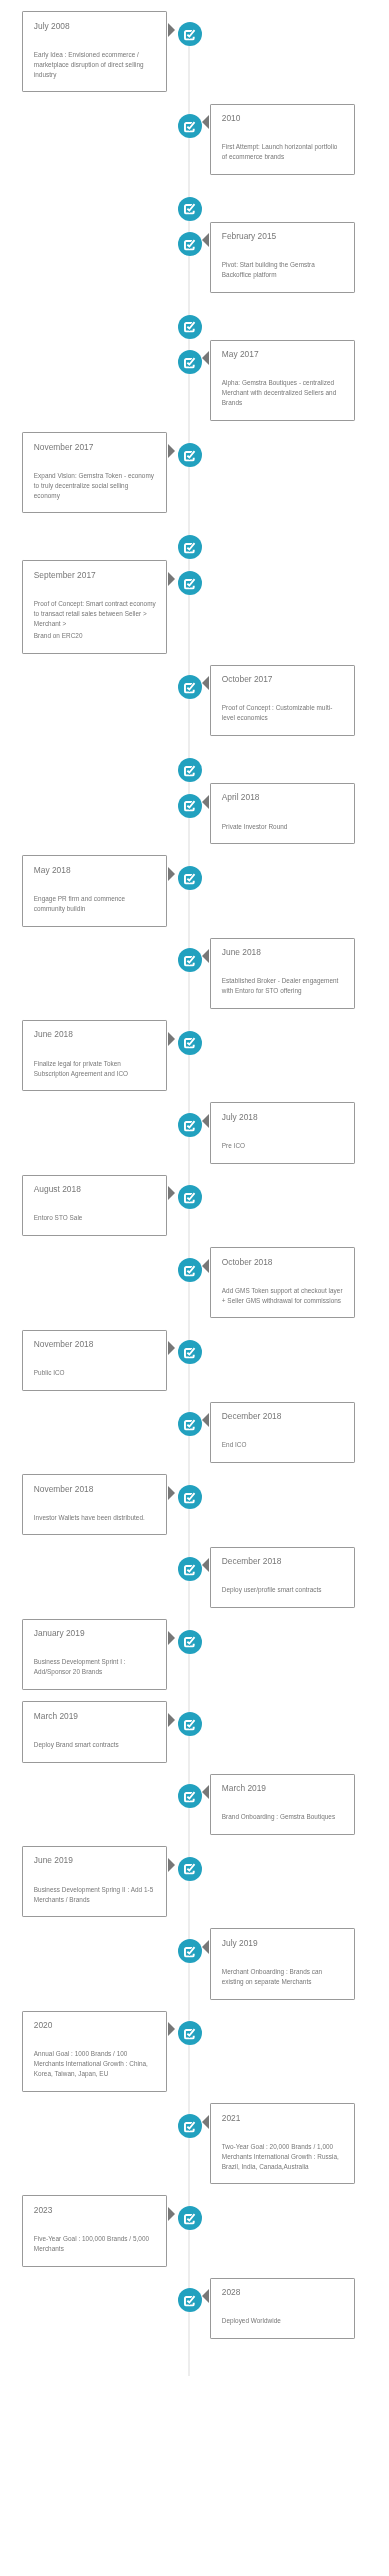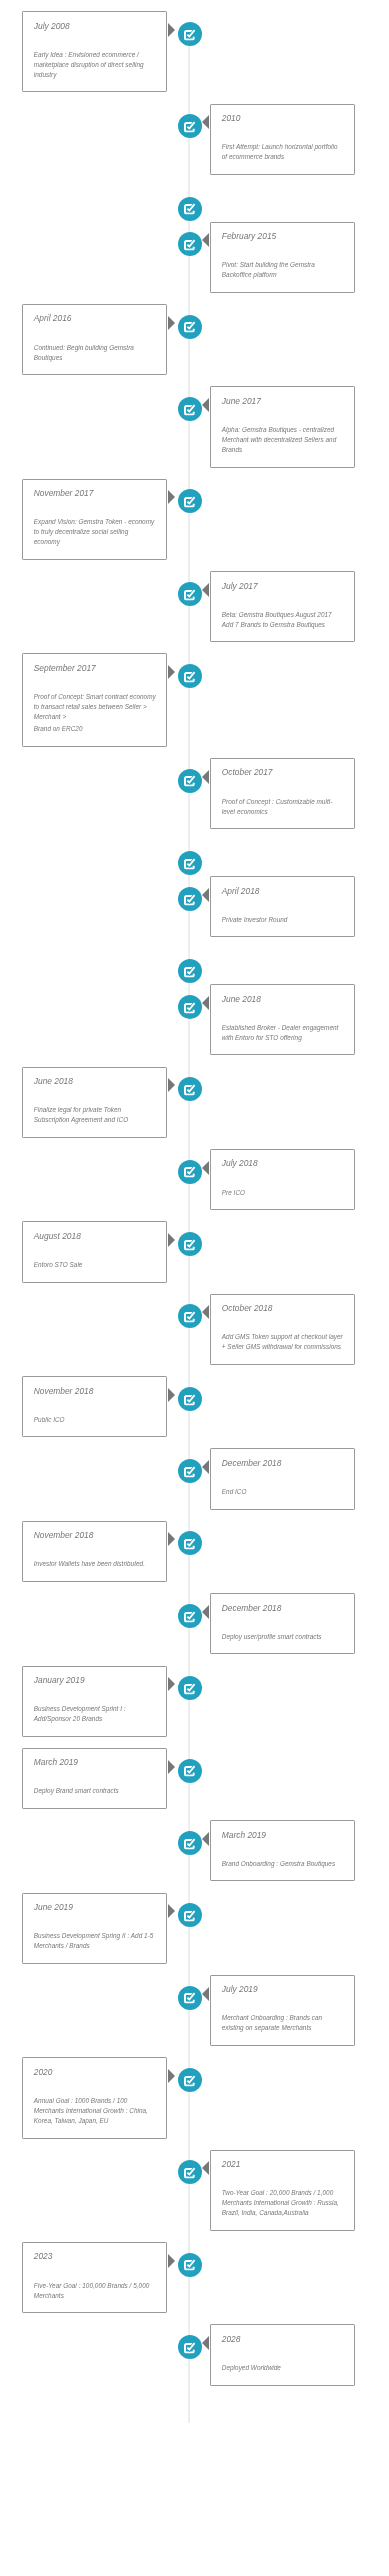--- a/index.html
+++ b/index.html
@@ -25,21 +25,20 @@
     top: 22.4px;
     height: 2528px;
     left: 166px;
     width: 1.7px;
     background: #ededed;
   }
   .tl-item {
     position: relative;
     margin-bottom: 11.2px;
     min-height: 24.6px;
-    font-style: italic;
   }
   .tl-item::after { content: ""; display: block; clear: both; }
   .tl-panel {
     position: relative;
     width: 145px;
     box-sizing: border-box;
     border: 0.6px solid #999999;
     border-radius: 1.1px;
     background: #ffffff;
     padding: 8.4px 10.4px 11.7px 10.4px;
@@ -173,40 +172,32 @@
     </div>
   </li>
   <li class="tl-item left">
     <div class="tl-badge">
         <svg viewBox="0 0 19.2 18.5" aria-hidden="true">
           <path class="ic-sq" d="M17.45 11.93V14.55a2.2 2.2 0 0 1-2.2 2.2H3.95a2.2 2.2 0 0 1-2.2-2.2V3.95a2.2 2.2 0 0 1 2.2-2.2H15.25"></path>
           <path class="ic-gap" d="M6 8.4 9.7 11.6 18.9 0.3"></path>
           <path class="ic-ck" d="M6 8.4 9.7 11.6 18.9 0.3"></path>
         </svg>
       </div>
-    <div class="tl-panel">
-      <div class="tl-arrow"></div>
-      <h3 class="tl-title">April 2016</h3>
-      <div class="tl-spacer"></div>
-      <div class="tl-body">
-      <p>Continued: Begin building Gemstra Boutiques</p>
-      </div>
-    </div>
-  </li>
-  <li class="tl-item right">
-    <div class="tl-badge">
-        <svg viewBox="0 0 19.2 18.5" aria-hidden="true">
-          <path class="ic-sq" d="M17.45 11.93V14.55a2.2 2.2 0 0 1-2.2 2.2H3.95a2.2 2.2 0 0 1-2.2-2.2V3.95a2.2 2.2 0 0 1 2.2-2.2H15.25"></path>
-          <path class="ic-gap" d="M6 8.4 9.7 11.6 18.9 0.3"></path>
-          <path class="ic-ck" d="M6 8.4 9.7 11.6 18.9 0.3"></path>
-        </svg>
-      </div>
-    <div class="tl-panel">
-      <div class="tl-arrow"></div>
-      <h3 class="tl-title">June 2017</h3>
+  </li>
+  <li class="tl-item right">
+    <div class="tl-badge">
+        <svg viewBox="0 0 19.2 18.5" aria-hidden="true">
+          <path class="ic-sq" d="M17.45 11.93V14.55a2.2 2.2 0 0 1-2.2 2.2H3.95a2.2 2.2 0 0 1-2.2-2.2V3.95a2.2 2.2 0 0 1 2.2-2.2H15.25"></path>
+          <path class="ic-gap" d="M6 8.4 9.7 11.6 18.9 0.3"></path>
+          <path class="ic-ck" d="M6 8.4 9.7 11.6 18.9 0.3"></path>
+        </svg>
+      </div>
+    <div class="tl-panel">
+      <div class="tl-arrow"></div>
+      <h3 class="tl-title">May 2017</h3>
       <div class="tl-spacer"></div>
       <div class="tl-body">
       <p>Alpha: Gemstra Boutiques - centralized Merchant with decentralized Sellers and Brands</p>
       </div>
     </div>
   </li>
   <li class="tl-item left">
     <div class="tl-badge">
         <svg viewBox="0 0 19.2 18.5" aria-hidden="true">
           <path class="ic-sq" d="M17.45 11.93V14.55a2.2 2.2 0 0 1-2.2 2.2H3.95a2.2 2.2 0 0 1-2.2-2.2V3.95a2.2 2.2 0 0 1 2.2-2.2H15.25"></path>
@@ -224,28 +215,20 @@
     </div>
   </li>
   <li class="tl-item right">
     <div class="tl-badge">
         <svg viewBox="0 0 19.2 18.5" aria-hidden="true">
           <path class="ic-sq" d="M17.45 11.93V14.55a2.2 2.2 0 0 1-2.2 2.2H3.95a2.2 2.2 0 0 1-2.2-2.2V3.95a2.2 2.2 0 0 1 2.2-2.2H15.25"></path>
           <path class="ic-gap" d="M6 8.4 9.7 11.6 18.9 0.3"></path>
           <path class="ic-ck" d="M6 8.4 9.7 11.6 18.9 0.3"></path>
         </svg>
       </div>
-    <div class="tl-panel">
-      <div class="tl-arrow"></div>
-      <h3 class="tl-title">July 2017</h3>
-      <div class="tl-spacer"></div>
-      <div class="tl-body">
-      <p>Beta: Gemstra Boutiques August 2017 Add 7 Brands to Gemstra Boutiques</p>
-      </div>
-    </div>
   </li>
   <li class="tl-item left">
     <div class="tl-badge">
         <svg viewBox="0 0 19.2 18.5" aria-hidden="true">
           <path class="ic-sq" d="M17.45 11.93V14.55a2.2 2.2 0 0 1-2.2 2.2H3.95a2.2 2.2 0 0 1-2.2-2.2V3.95a2.2 2.2 0 0 1 2.2-2.2H15.25"></path>
           <path class="ic-gap" d="M6 8.4 9.7 11.6 18.9 0.3"></path>
           <path class="ic-ck" d="M6 8.4 9.7 11.6 18.9 0.3"></path>
         </svg>
       </div>
     <div class="tl-panel">
@@ -302,20 +285,28 @@
     </div>
   </li>
   <li class="tl-item left">
     <div class="tl-badge">
         <svg viewBox="0 0 19.2 18.5" aria-hidden="true">
           <path class="ic-sq" d="M17.45 11.93V14.55a2.2 2.2 0 0 1-2.2 2.2H3.95a2.2 2.2 0 0 1-2.2-2.2V3.95a2.2 2.2 0 0 1 2.2-2.2H15.25"></path>
           <path class="ic-gap" d="M6 8.4 9.7 11.6 18.9 0.3"></path>
           <path class="ic-ck" d="M6 8.4 9.7 11.6 18.9 0.3"></path>
         </svg>
       </div>
+    <div class="tl-panel">
+      <div class="tl-arrow"></div>
+      <h3 class="tl-title">May 2018</h3>
+      <div class="tl-spacer"></div>
+      <div class="tl-body">
+      <p>Engage PR firm and commence community buildin</p>
+      </div>
+    </div>
   </li>
   <li class="tl-item right">
     <div class="tl-badge">
         <svg viewBox="0 0 19.2 18.5" aria-hidden="true">
           <path class="ic-sq" d="M17.45 11.93V14.55a2.2 2.2 0 0 1-2.2 2.2H3.95a2.2 2.2 0 0 1-2.2-2.2V3.95a2.2 2.2 0 0 1 2.2-2.2H15.25"></path>
           <path class="ic-gap" d="M6 8.4 9.7 11.6 18.9 0.3"></path>
           <path class="ic-ck" d="M6 8.4 9.7 11.6 18.9 0.3"></path>
         </svg>
       </div>
     <div class="tl-panel">

